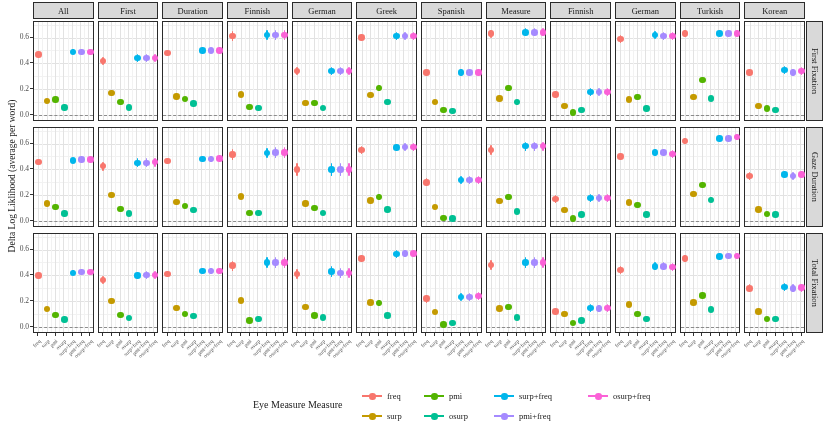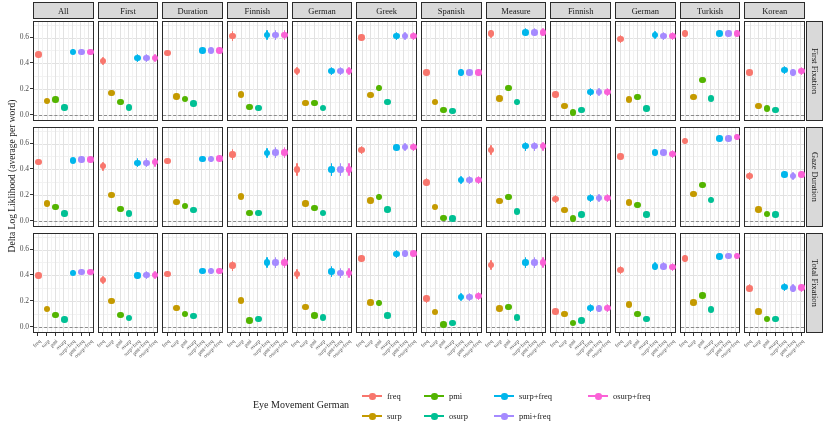--- a/index.html
+++ b/index.html
@@ -66,21 +66,21 @@
   .key-glyph{position:relative;width:20px;height:10px;margin-right:5px;flex:0 0 20px;}
   .key-glyph .line{position:absolute;left:0;right:0;top:4.4px;height:1.4px;}
   .key-glyph .kdot{position:absolute;left:7px;top:2px;width:6.5px;height:6.5px;border-radius:50%;}
   .legend-label{font-size:8.5px;}
 </style>
 </head>
 <body>
 
 <div id="figure">
   <div class="ylabel" id="ylabel" style="left: -148px; top: 171px; width: 320px;">Delta Log Liklihood (average  per word)</div>
-  <div class="legend-title" id="legend-title" style="left: 253px; top: 399px;">Eye Movement German</div>
+  <div class="legend-title" id="legend-title" style="left: 253px; top: 399px;">Eye Measure Measure</div>
 <div class="strip" style="left: 33px; top: 2px; width: 60.6667px; height: 17px;">All</div>
     <div class="strip" style="left: 97.6667px; top: 2px; width: 60.6667px; height: 17px;">First</div>
     <div class="strip" style="left: 162.333px; top: 2px; width: 60.6667px; height: 17px;">Duration</div>
     <div class="strip" style="left: 227px; top: 2px; width: 60.6667px; height: 17px;">Finnish</div>
     <div class="strip" style="left: 291.667px; top: 2px; width: 60.6667px; height: 17px;">German</div>
     <div class="strip" style="left: 356.333px; top: 2px; width: 60.6667px; height: 17px;">Greek</div>
     <div class="strip" style="left: 421px; top: 2px; width: 60.6667px; height: 17px;">Spanish</div>
     <div class="strip" style="left: 485.667px; top: 2px; width: 60.6667px; height: 17px;">Measure</div>
     <div class="strip" style="left: 550.333px; top: 2px; width: 60.6667px; height: 17px;">Finnish</div>
     <div class="strip" style="left: 615px; top: 2px; width: 60.6667px; height: 17px;">German</div>

